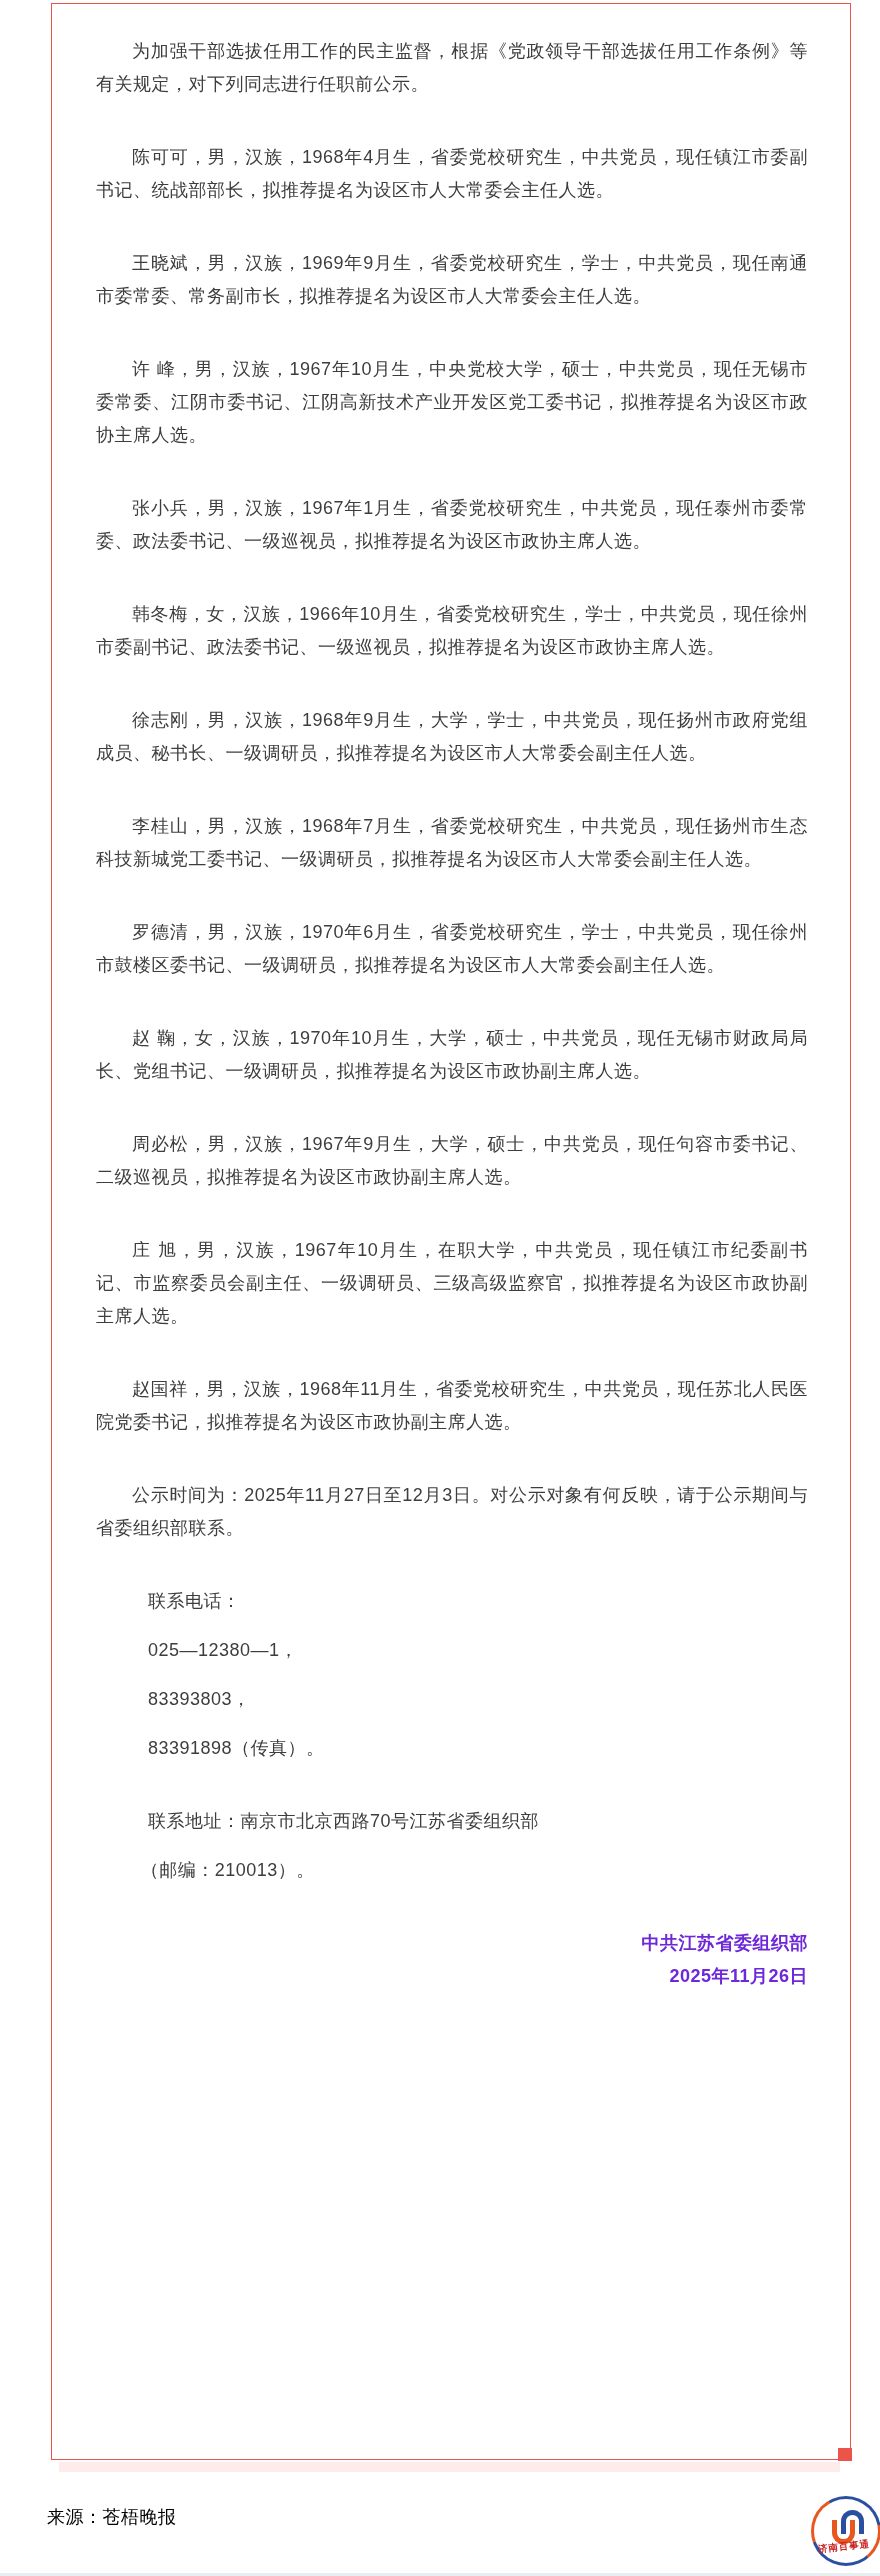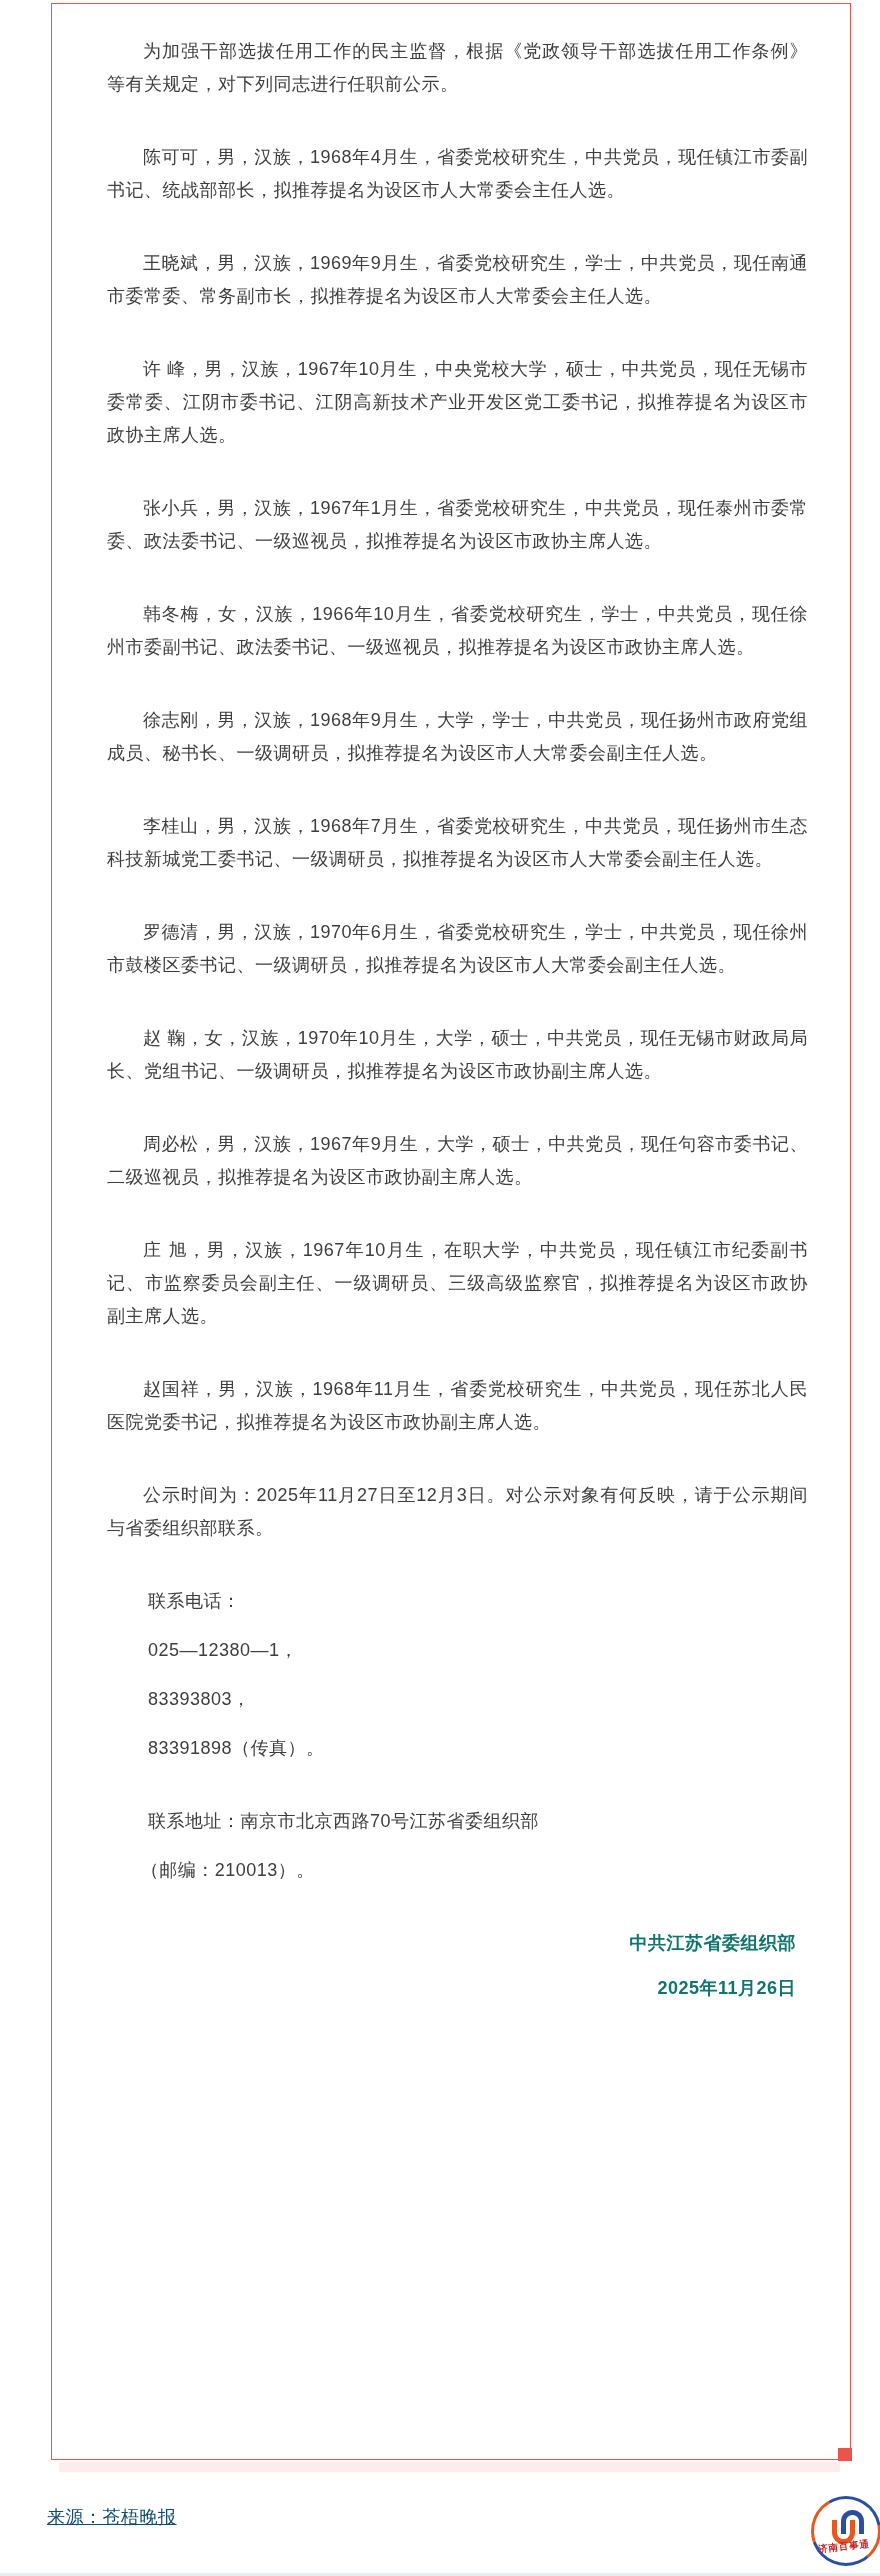--- a/index.html
+++ b/index.html
@@ -16,44 +16,44 @@
     left: 51px;
     top: 2.8px;
     width: 800px;
     height: 2457px;
     box-sizing: border-box;
     border: 1.9px solid #e9544b;
     background: #ffffff;
     padding: 31px 42px 0 44px;
   }
   .para {
-    margin: 0 0 40px 11px;
+    margin: 0 0 40px 0;
     font-size: 18px;
     line-height: 33px;
     color: #3d3d3d;
     text-indent: 2em;
     text-align: justify;
     letter-spacing: 0.5px;
   }
   .block { margin: 0 0 40px 0; }
   .block .line {
     margin: 16px;
     font-size: 18px;
     line-height: 33px;
     color: #3d3d3d;
     text-indent: 2em;
     letter-spacing: 0.5px;
   }
   .block .line.postal { text-indent: 1.6em; }
   .signature-block { margin: 0; }
   .signature-block .line {
-    margin: 12px;
+    margin: 0;
     font-size: 18px;
     line-height: 33px;
-    color: #0f766e;
+    color: #6d28d9;
     font-weight: bold;
     text-align: right;
     text-indent: 0;
     letter-spacing: 0.5px;
   }
   .corner-accent {
     position: absolute;
     right: -1.9px;
     bottom: -1.9px;
     width: 14.2px;
@@ -67,23 +67,22 @@
     width: 781px;
     height: 9.5px;
     background: #fdeceb;
   }
   .footer-source {
     position: absolute;
     left: 47px;
     top: 2503px;
     font-size: 18px;
     line-height: 28.4px;
-    color: #0c4a6e;
+    color: #000000;
     letter-spacing: 0.5px;
-    text-decoration: underline;
   }
   .publisher-logo {
     position: absolute;
     left: 811px;
     top: 2496px;
     width: 70px;
     height: 70px;
     border-radius: 50%;
     background: conic-gradient(#2b4fa0 0deg 80deg, #e8571f 80deg 140deg,
                                #2b4fa0 140deg 250deg, #e8571f 250deg 330deg,

